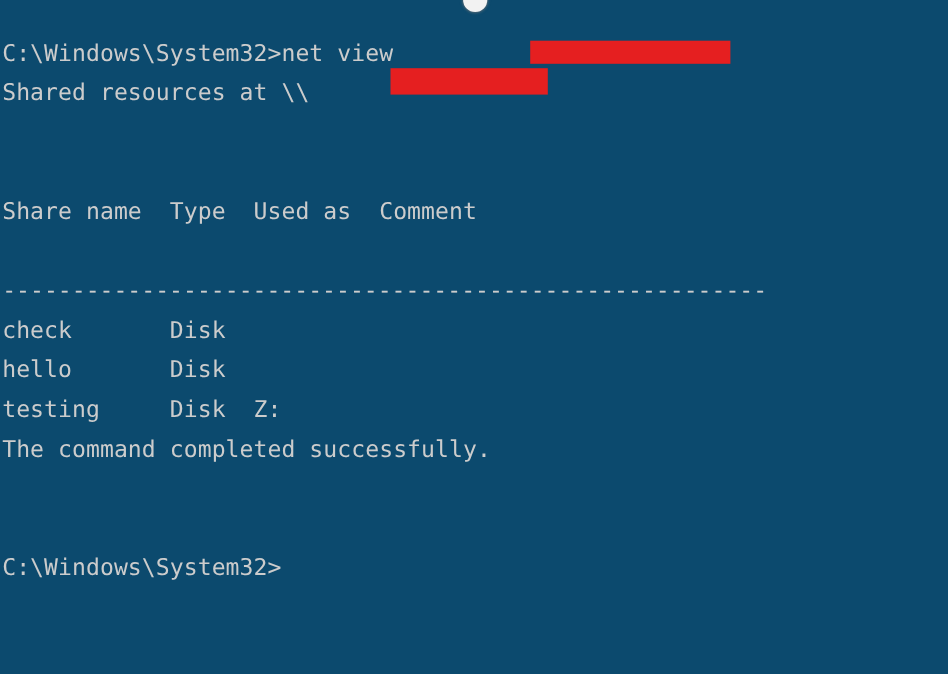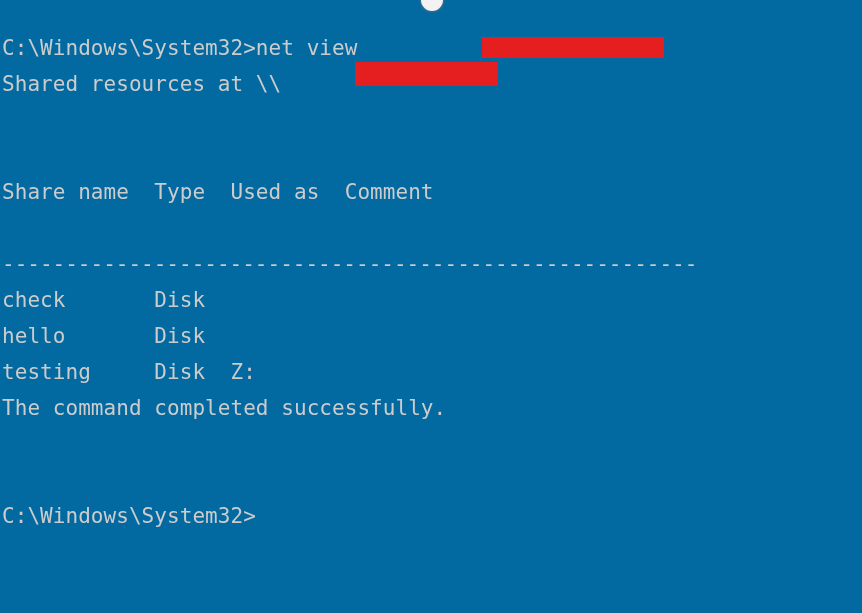--- a/index.html
+++ b/index.html
@@ -5,21 +5,21 @@
 <style>
   html, body {
     margin: 0;
     padding: 0;
     background: #0c0c0c;
   }
   #terminal {
     position: relative;
     width: 862px;
     height: 613px;
-    background: #0369a1;
+    background: #0c4a6e;
     overflow: hidden;
     font-family: "DejaVu Sans Mono", "Liberation Mono", monospace;
     font-size: 21px;
     line-height: 36px;
     color: #cccccc;
     -webkit-font-smoothing: antialiased;
   }
   .console-body {
     position: absolute;
     left: 2px;

